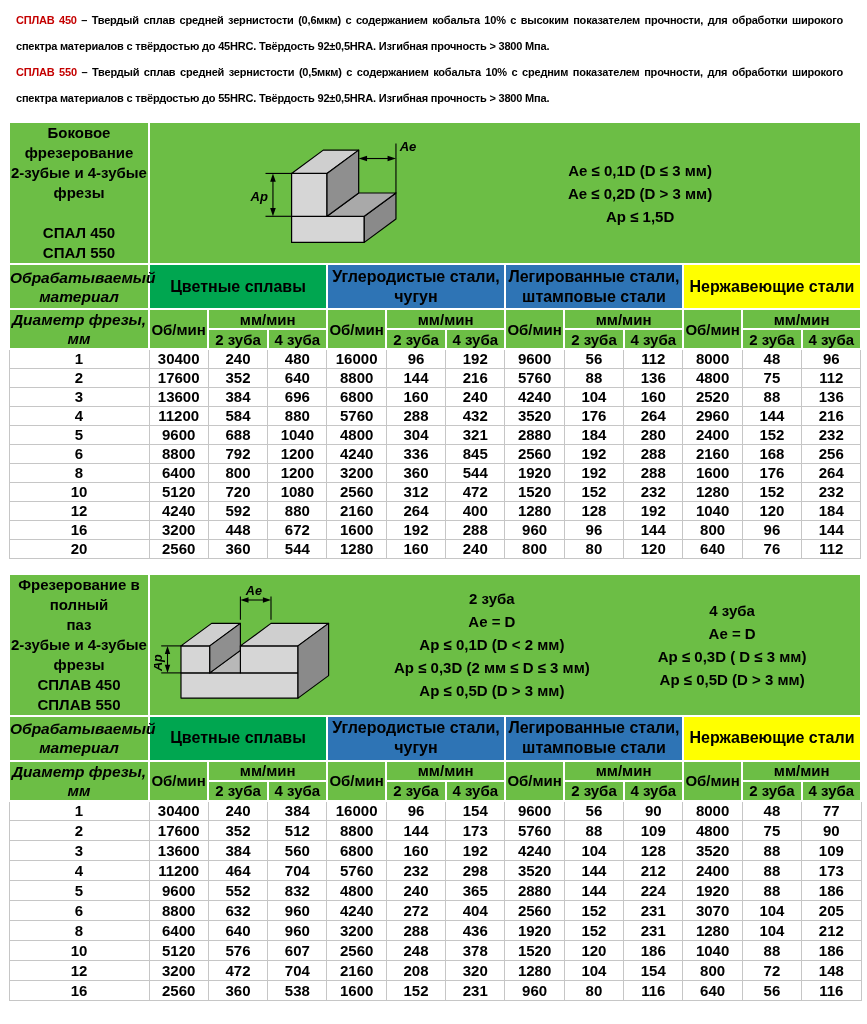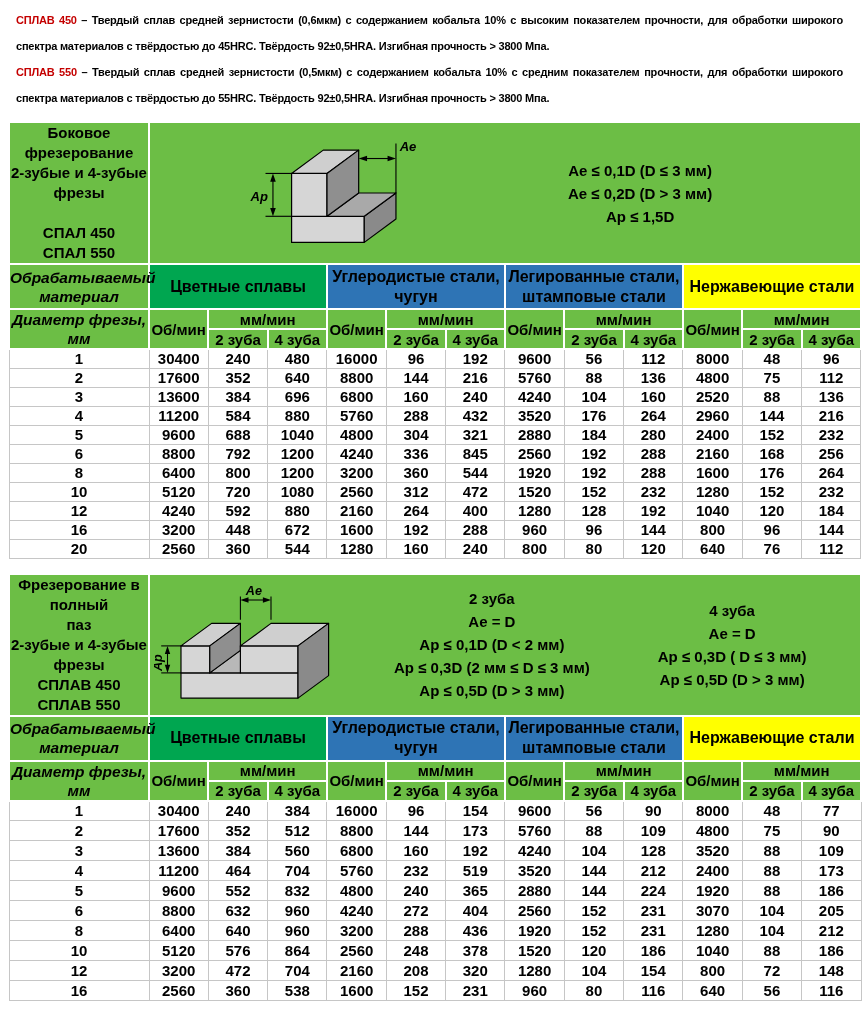--- a/index.html
+++ b/index.html
@@ -383,21 +383,21 @@
         <td class="dcell">88</td>
         <td class="dcell">109</td>
       </tr>
       <tr>
         <td class="dcell">4</td>
         <td class="dcell">11200</td>
         <td class="dcell">464</td>
         <td class="dcell">704</td>
         <td class="dcell">5760</td>
         <td class="dcell">232</td>
-        <td class="dcell">519</td>
+        <td class="dcell">298</td>
         <td class="dcell">3520</td>
         <td class="dcell">144</td>
         <td class="dcell">212</td>
         <td class="dcell">2400</td>
         <td class="dcell">88</td>
         <td class="dcell">173</td>
       </tr>
       <tr>
         <td class="dcell">5</td>
         <td class="dcell">9600</td>
@@ -440,21 +440,21 @@
         <td class="dcell">152</td>
         <td class="dcell">231</td>
         <td class="dcell">1280</td>
         <td class="dcell">104</td>
         <td class="dcell">212</td>
       </tr>
       <tr>
         <td class="dcell">10</td>
         <td class="dcell">5120</td>
         <td class="dcell">576</td>
-        <td class="dcell">864</td>
+        <td class="dcell">607</td>
         <td class="dcell">2560</td>
         <td class="dcell">248</td>
         <td class="dcell">378</td>
         <td class="dcell">1520</td>
         <td class="dcell">120</td>
         <td class="dcell">186</td>
         <td class="dcell">1040</td>
         <td class="dcell">88</td>
         <td class="dcell">186</td>
       </tr>

